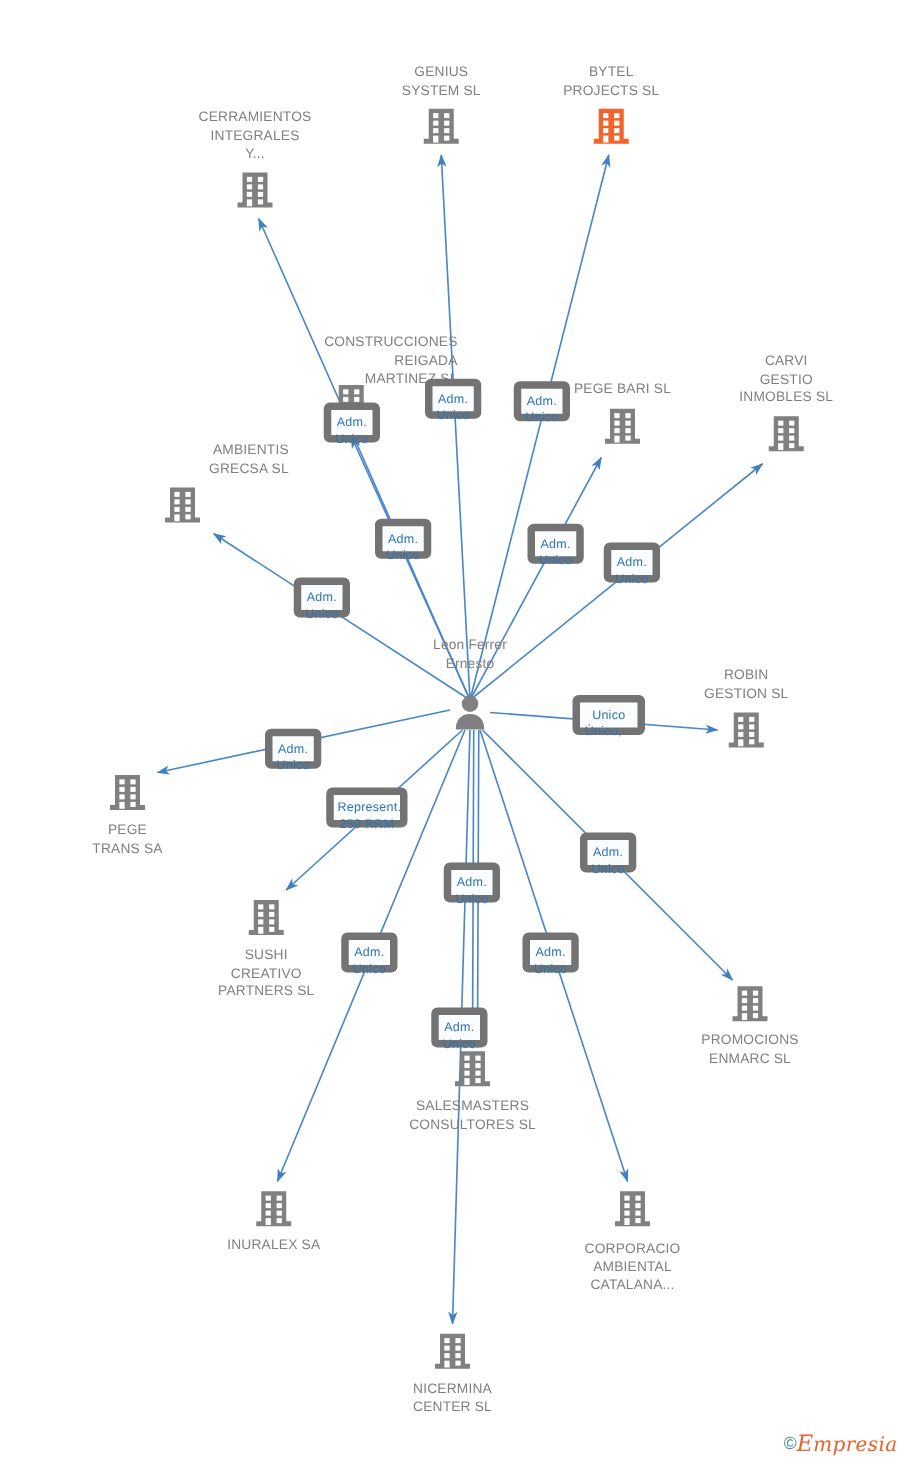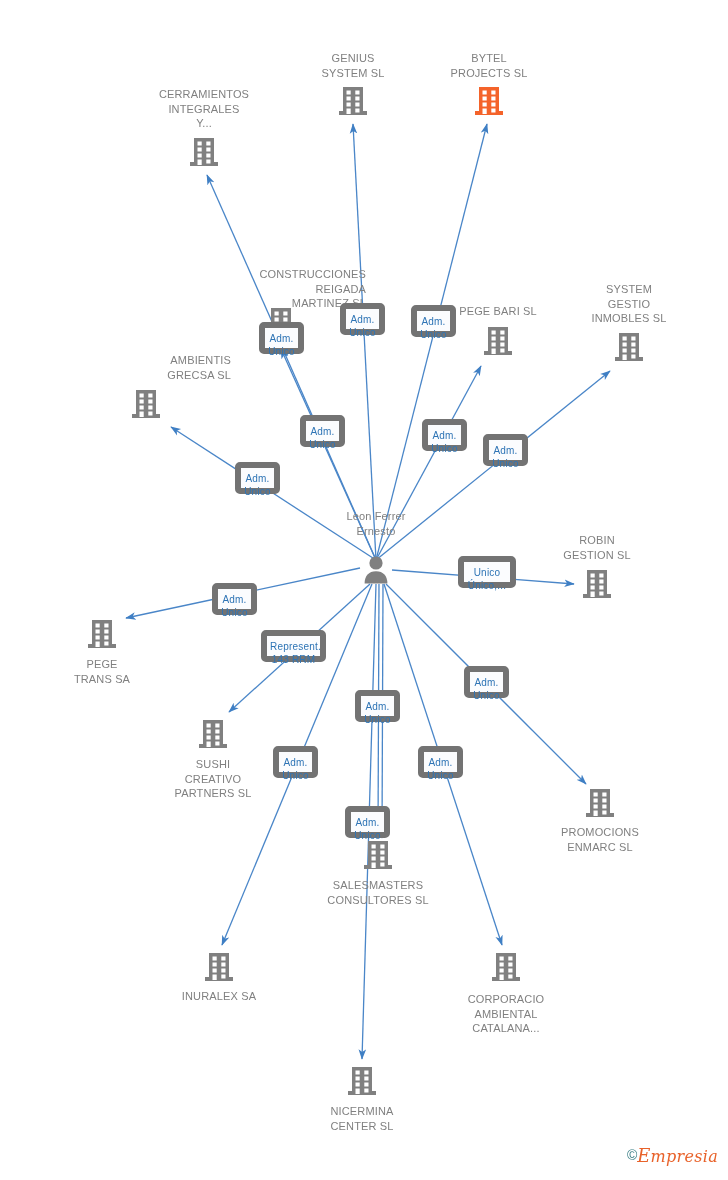--- a/index.html
+++ b/index.html
@@ -243,21 +243,21 @@
                 <rect x="18.3" y="17.5" width="4.2" height="4"></rect>
                 <rect x="9.5" y="23.5" width="4.2" height="5.5"></rect>
                 <rect x="18.3" y="23.5" width="4.2" height="4"></rect>
               </g>
             </svg>
           </span>
         </div>
       </div>
       <div style="position: absolute; left: 0px; top: 0px;">
         <div style="position: absolute; left: 544px; top: 282px; width: 170px; text-align: center;">
-          <div class="node-label">SYSTEM
+          <div class="node-label">CARVI
 GESTIO
 INMOBLES SL</div>
         </div>
         <div style="position: absolute; left: 613px; top: 330px; width: 32px; height: 34px;">
           <span class="icon-wrap">
             <svg width="32" height="34" viewBox="0 0 32 34" xmlns="http://www.w3.org/2000/svg">
               <g fill="#808080">
                 <rect x="6" y="2" width="20" height="27"></rect>
                 <rect x="2" y="26" width="28" height="4"></rect>
               </g>
@@ -540,21 +540,21 @@
 Unico</div>
       <div class="edge-label" style="left: 483px; top: 434px; width: 45px; height: 32px;">Adm.
 Unico</div>
       <div class="edge-label" style="left: 235px; top: 462px; width: 45px; height: 32px;">Adm.
 Unico</div>
       <div class="edge-label" style="left: 458px; top: 556px; width: 58px; height: 32px;">Unico
 Único,...</div>
       <div class="edge-label" style="left: 212px; top: 583px; width: 45px; height: 32px;">Adm.
 Unico</div>
       <div class="edge-label" style="left: 261px; top: 630px; width: 65px; height: 32px;">Represent.
-143 RRM</div>
+259 RRM</div>
       <div class="edge-label" style="left: 464px; top: 666px; width: 45px; height: 32px;">Adm.
 Unico</div>
       <div class="edge-label" style="left: 355px; top: 690px; width: 45px; height: 32px;">Adm.
 Unico</div>
       <div class="edge-label" style="left: 345px; top: 806px; width: 45px; height: 32px;">Adm.
 Unico</div>
       <div class="edge-label" style="left: 273px; top: 746px; width: 45px; height: 32px;">Adm.
 Unico</div>
       <div class="edge-label" style="left: 418px; top: 746px; width: 45px; height: 32px;">Adm.
 Unico</div>

